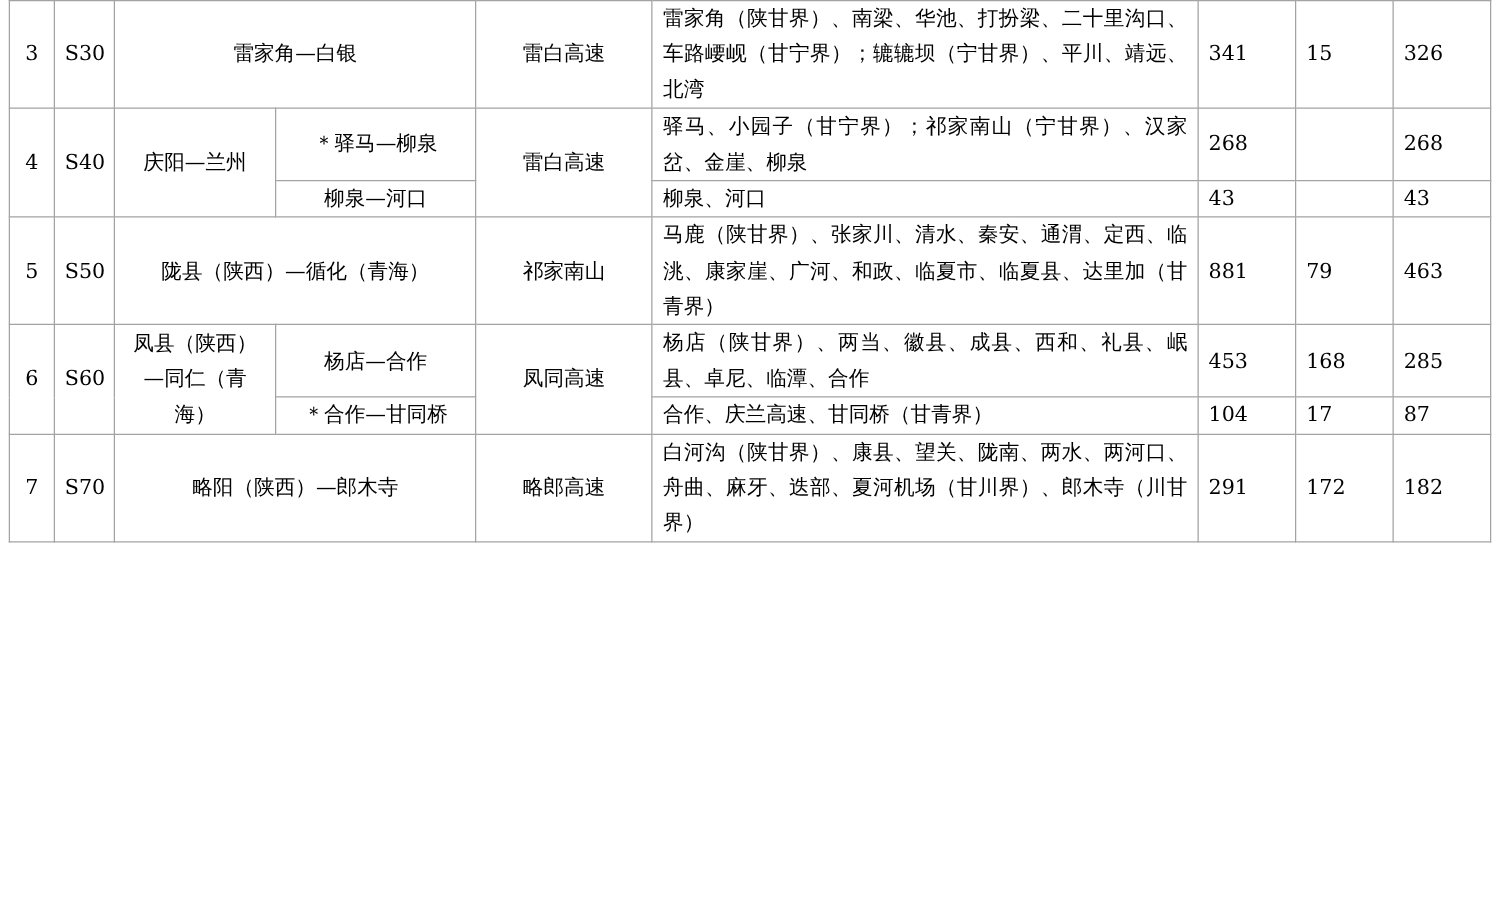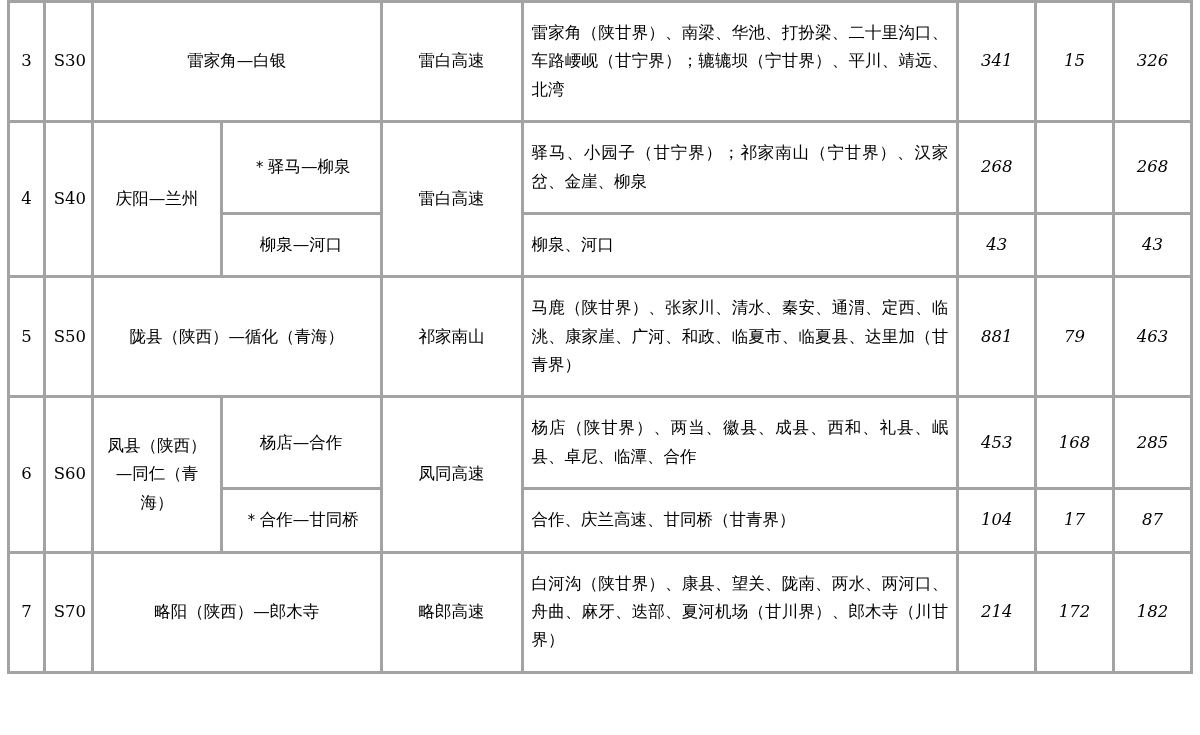--- a/index.html
+++ b/index.html
@@ -21,40 +21,40 @@
     background: #fff;
   }
   table.road-table {
     border-collapse: collapse;
     table-layout: fixed;
     width: 1186px;
     margin-left: 7px;
     margin-top: 0px;
   }
   table.road-table td {
-    border: 3px solid #a3a3a3;
+    border: 1px solid #a3a3a3;
     font-size: 16.5px;
     line-height: 1.72;
-    padding: 16px 8px;
+    padding: 0 8px;
     vertical-align: middle;
     font-family: "DejaVu Serif", "Liberation Serif", serif;
   }
   
   col.c-no    { width: 34px; }
   col.c-code  { width: 46px; }
   col.c-name  { width: 122px; }
   col.c-seg   { width: 152px; }
   col.c-route { width: 134px; }
   col.c-pass  { width: 414px; }
   col.c-total { width: 74px; }
   col.c-a     { width: 74px; }
   col.c-b     { width: 74px; }
 
   .ctr { text-align: center; }
-  .num { text-align: center; font-style: italic; }
+  .num { text-align: left; }
   .txt { text-align: justify; text-justify: inter-ideograph; }
   .nowrap { white-space: nowrap; }
 
   
   td.mid { vertical-align: middle; }
 
   .cellpad-pass { padding: 8px 10px 8px 10px; }
 </style>
 </head>
 <body>
@@ -133,19 +133,19 @@
         <td class="num mid">17</td>
         <td class="num mid">87</td>
       </tr>
 
       <tr>
         <td class="ctr mid">7</td>
         <td class="ctr mid">S70</td>
         <td class="ctr mid nowrap" colspan="2">略阳（陕西）—郎木寺</td>
         <td class="ctr mid nowrap">略郎高速</td>
         <td class="txt cellpad-pass">白河沟（陕甘界）、康县、望关、陇南、两水、两河口、舟曲、麻牙、迭部、夏河机场（甘川界）、郎木寺（川甘界）</td>
-        <td class="num mid">214</td>
+        <td class="num mid">291</td>
         <td class="num mid">172</td>
         <td class="num mid">182</td>
       </tr>
     </tbody>
   </table>
 </div>
 
 </body></html>

